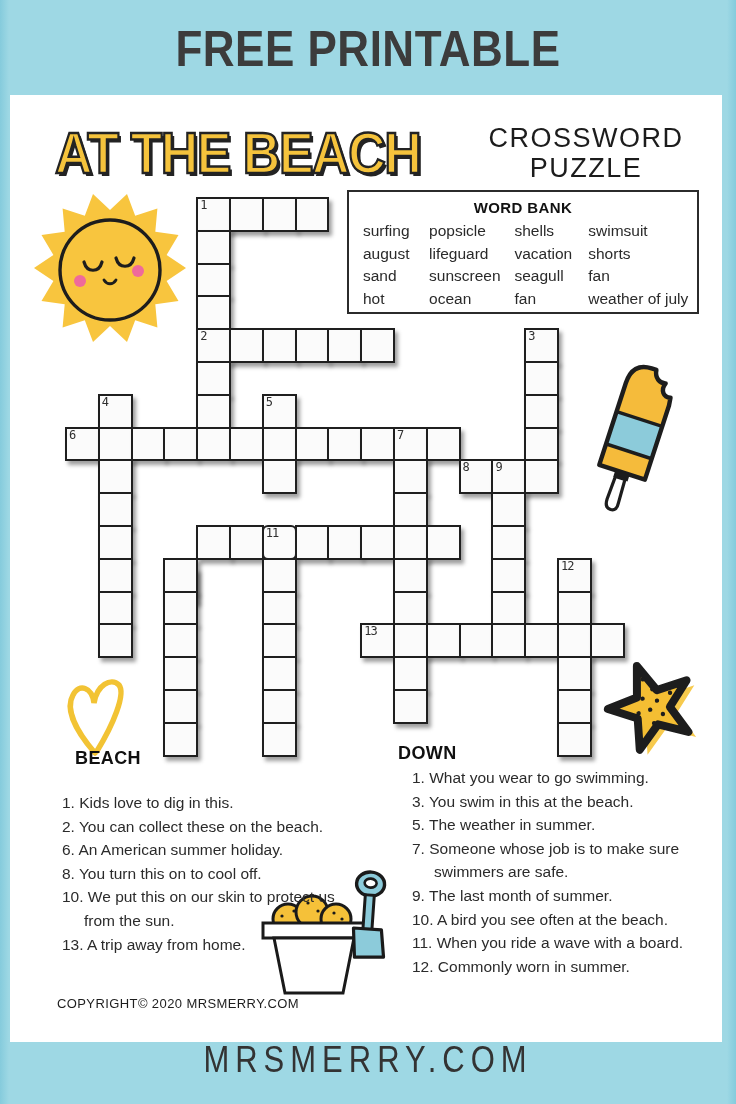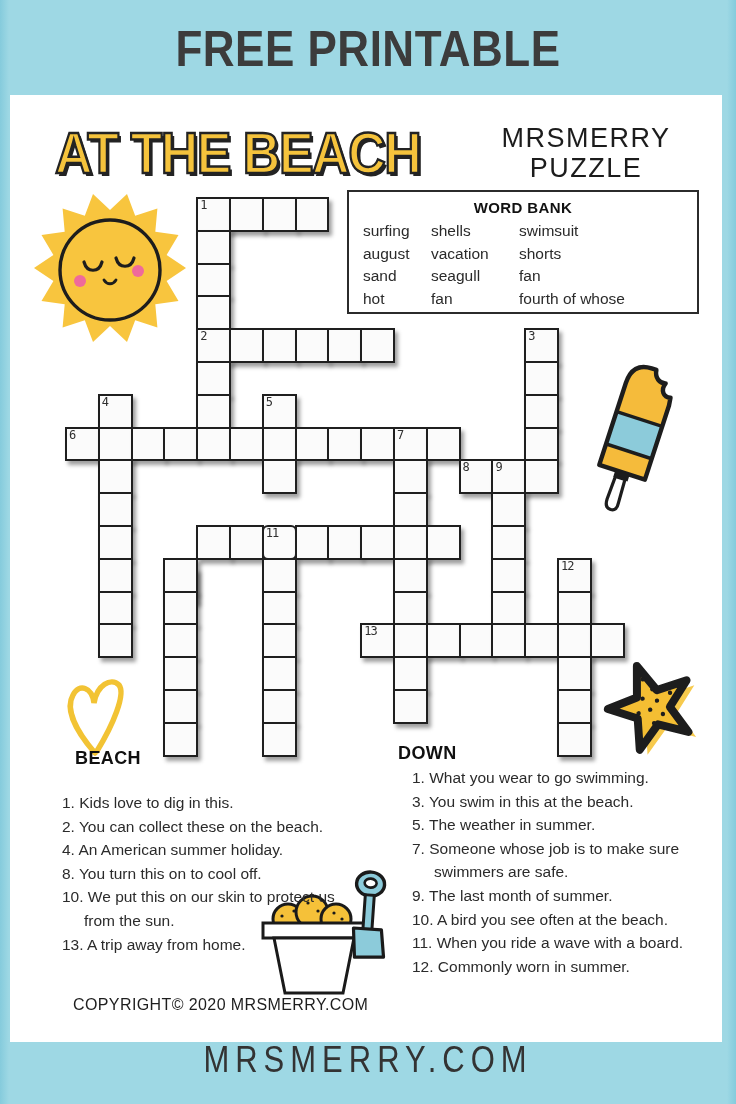--- a/index.html
+++ b/index.html
@@ -56,39 +56,39 @@
   #down-head{left:388px;top:648px;}
   .clue-list{position:absolute;margin:0;padding:0;list-style:none;}
   #across-list{left:52px;top:696px;width:292px;}
   #down-list{left:390px;top:671px;width:308px;margin-left:12px;}
   .clue{
     font-size:15.5px;line-height:23.6px;color:#2b2b2b;
     padding-left:22px;text-indent:-22px;
   }
   .copyright{
     position:absolute;left:47px;top:901px;
-    font-size:16px;letter-spacing:.4px;color:#1e1e1e;font-weight:500;margin-left:16px;
+    font-size:13px;letter-spacing:.4px;color:#1e1e1e;font-weight:500;
   }
   .footer-brand{
     position:absolute;top:1039px;left:0;right:0;text-align:center;
     font-size:31px;letter-spacing:6px;color:#333;font-weight:400;
     transform:scaleY(1.18);transform-origin:top center;
   }
 </style>
 </head>
 <body>
 
 <div class="header-title">FREE PRINTABLE</div>
 
 <div class="card">
 
   <div class="beach-title">AT THE BEACH</div>
 
   <div class="subtitle">
-    <div>MRSMERRY</div>
+    <div>CROSSWORD</div>
     <div>PUZZLE</div>
   </div>
 
   <svg class="illus" style="left:20px;top:93px;" width="160" height="160" viewBox="0 0 160 160">
     <polygon fill="#F8C53E" stroke="none" points="156,80 136.6,92.9 148.5,113 125.3,116.2 127.4,139.4 105.2,132.3 97,154.1 80,138 63,154.1 54.8,132.3 32.6,139.4 34.7,116.2 11.5,113 23.4,92.9 4,80 23.4,67.1 11.5,47 34.7,43.8 32.6,20.6 54.8,27.7 63,5.9 80,22 97,5.9 105.2,27.7 127.4,20.6 125.3,43.8 148.5,47 136.6,67.1"></polygon>
     <circle cx="80" cy="82" r="50" fill="#F8C53E" stroke="#1d1d1d" stroke-width="3.4"></circle>
     <path d="M 54 74 C 57 85, 69 85, 72 74" fill="none" stroke="#1d1d1d" stroke-width="3.2" stroke-linecap="round"></path>
     <path d="M 86 70 C 89 81, 101 81, 104 70" fill="none" stroke="#1d1d1d" stroke-width="3.2" stroke-linecap="round"></path>
     <path d="M 74 92 C 77 97, 83 97, 86 92" fill="none" stroke="#1d1d1d" stroke-width="2.8" stroke-linecap="round"></path>
     <circle cx="50" cy="93" r="6" fill="#EF6A9B"></circle>
@@ -96,32 +96,38 @@
   </svg>
 
   <div class="word-bank">
     <div class="wb-title">WORD BANK</div>
     <div class="wb-grid" id="wb-grid">
         <div class="wb-col">
           <div class="wb-word">surfing</div>
           <div class="wb-word">august</div>
           <div class="wb-word">sand</div>
           <div class="wb-word">hot</div>
+        </div>
+        <div class="wb-col">
+          <div class="wb-word">popsicle</div>
+          <div class="wb-word">lifeguard</div>
+          <div class="wb-word">sunscreen</div>
+          <div class="wb-word">ocean</div>
         </div>
         <div class="wb-col">
           <div class="wb-word">shells</div>
           <div class="wb-word">vacation</div>
           <div class="wb-word">seagull</div>
           <div class="wb-word">fan</div>
         </div>
         <div class="wb-col">
           <div class="wb-word">swimsuit</div>
           <div class="wb-word">shorts</div>
           <div class="wb-word">fan</div>
-          <div class="wb-word">fourth of whose</div>
+          <div class="wb-word">weather of july</div>
         </div>
       </div>
   </div>
 
   <div id="grid">
       <div class="cell" style="left: 186.2px; top: 102px;">
         <span class="num">1</span>
       </div>
       <div class="cell" style="left: 219px; top: 102px;"></div>
       <div class="cell" style="left: 251.8px; top: 102px;"></div>
@@ -296,21 +302,21 @@
       <ellipse cx="118" cy="22" rx="6" ry="4.5" fill="#ffffff" stroke="#1a1a1a" stroke-width="2.6"></ellipse>
       <rect x="113.5" y="34" width="9" height="35" fill="#8CCBDA" stroke="#1a1a1a" stroke-width="3"></rect>
       <path d="M 104 68 L 132 68 L 136 95 L 107 97 Z" fill="#8CCBDA" stroke="#1a1a1a" stroke-width="3.2" stroke-linejoin="round"></path>
     </g>
   </svg>
 
   <div class="clue-head" id="across-head">BEACH</div>
   <ul class="clue-list" id="across-list">
       <li class="clue">1. Kids love to dig in this.</li>
       <li class="clue">2. You can collect these on the beach.</li>
-      <li class="clue">4. An American summer holiday.</li>
+      <li class="clue">6. An American summer holiday.</li>
       <li class="clue">8. You turn this on to cool off.</li>
       <li class="clue">10. We put this on our skin to protect us from the sun.</li>
       <li class="clue">13. A trip away from home.</li>
     </ul>
 
   <div class="clue-head" id="down-head">DOWN</div>
   <ul class="clue-list" id="down-list">
       <li class="clue">1. What you wear to go swimming.</li>
       <li class="clue">3. You swim in this at the beach.</li>
       <li class="clue">5. The weather in summer.</li>

